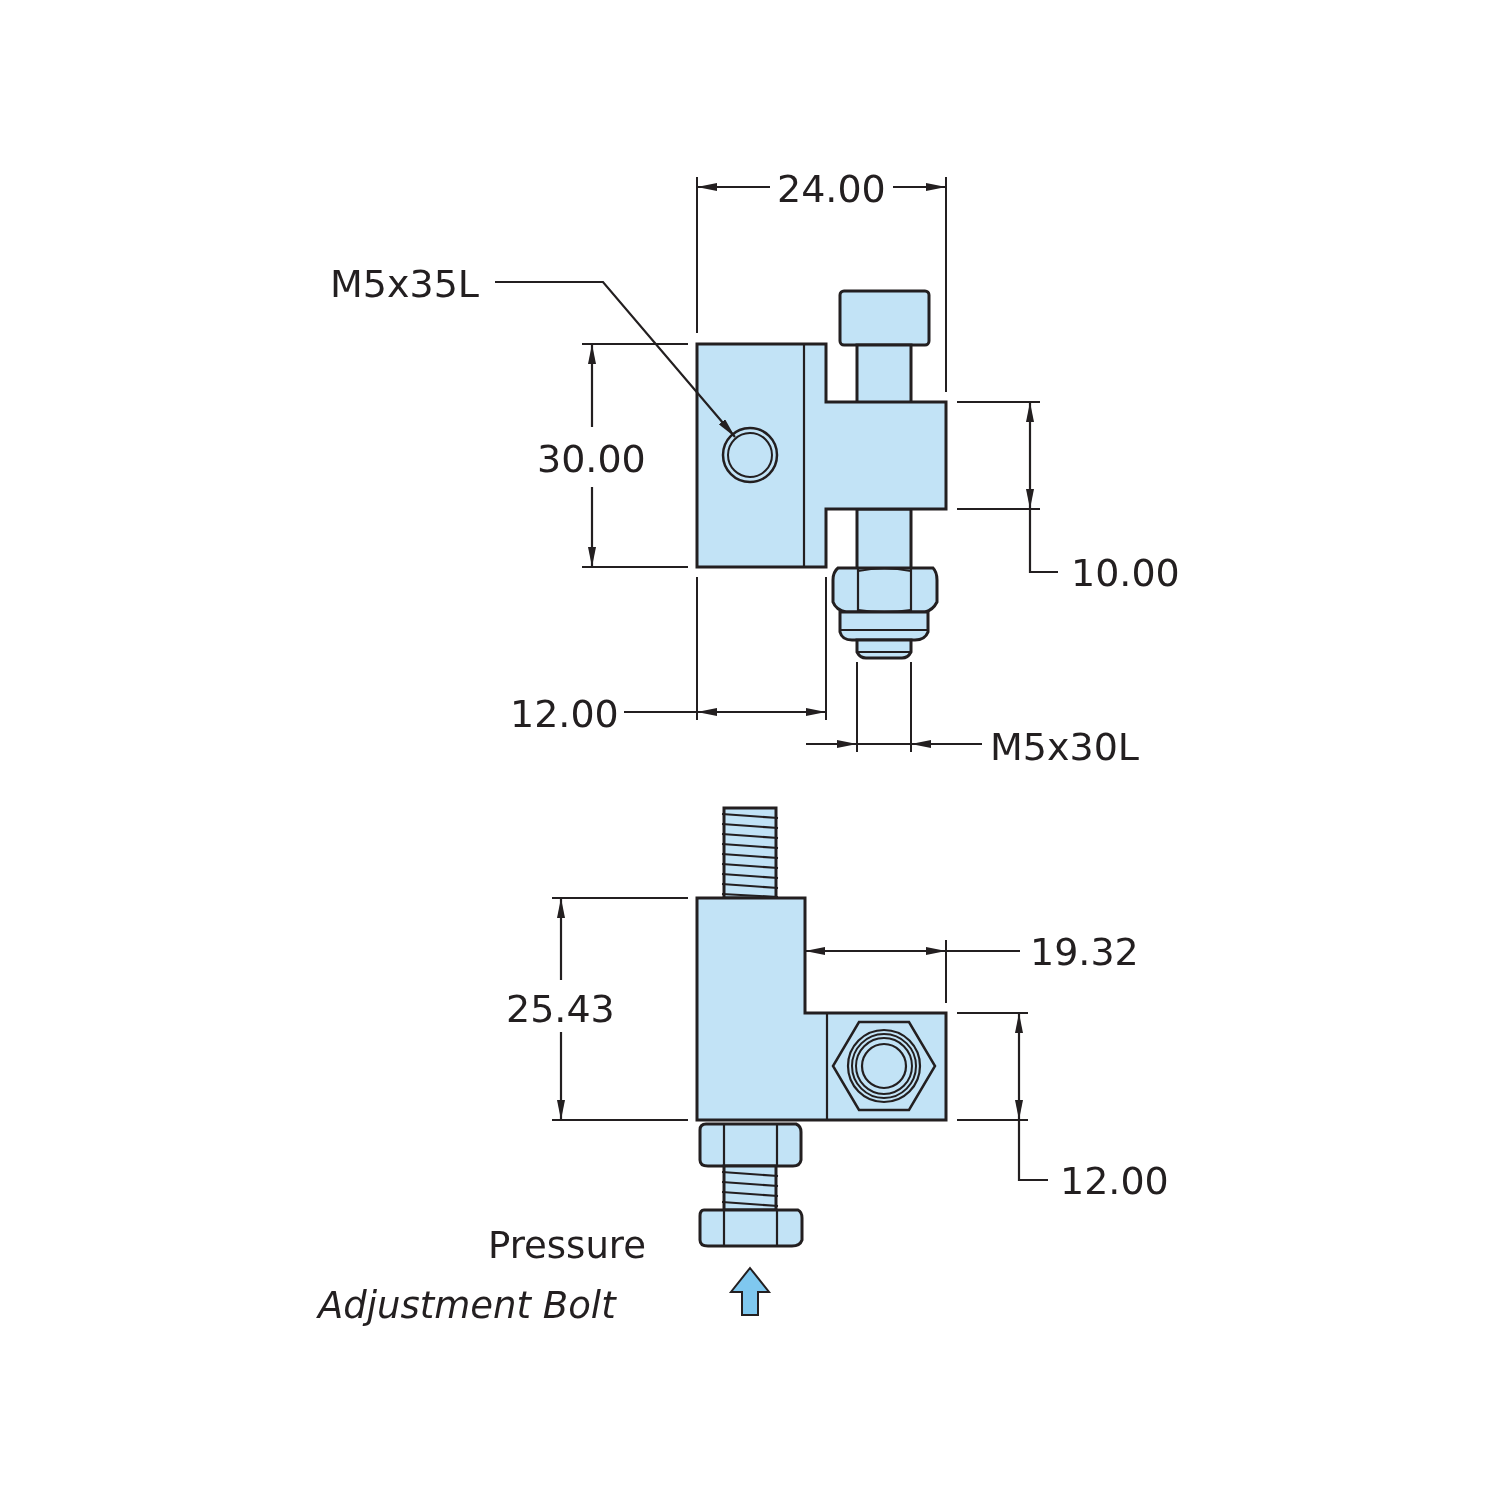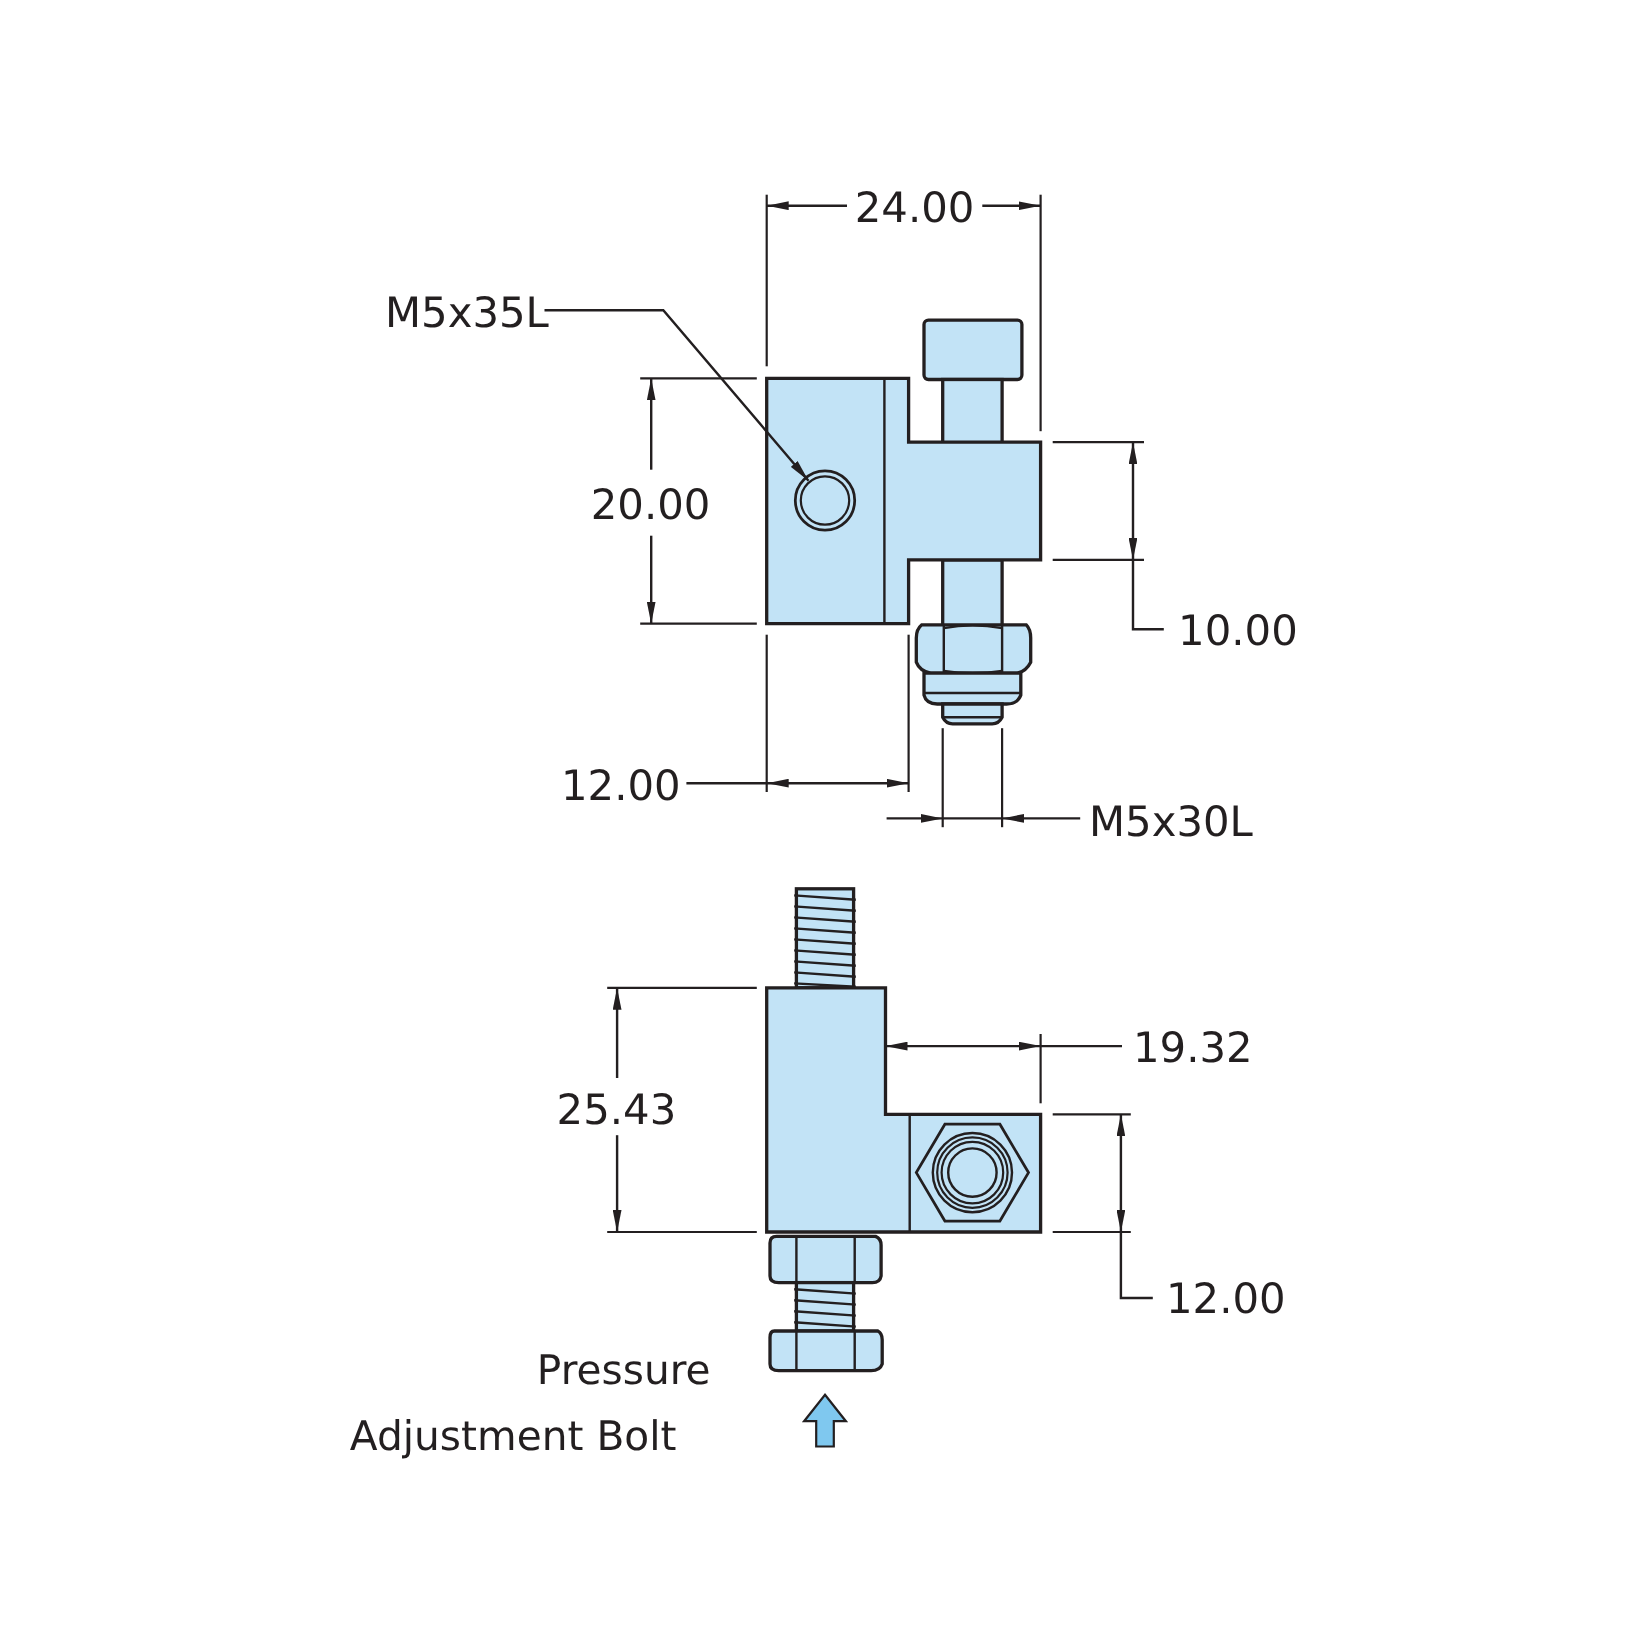--- a/index.html
+++ b/index.html
@@ -132,24 +132,24 @@
 
     <line class="ln" x1="805" y1="951" x2="946" y2="951" marker-start="url(#arr)" marker-end="url(#arr)"></line>
     <line class="ln" x1="946" y1="951" x2="1020" y2="951"></line>
 
     <line class="ln" x1="1019" y1="1013" x2="1019" y2="1120" marker-start="url(#arr)" marker-end="url(#arr)"></line>
     <polyline class="ln" points="1019,1120 1019,1180 1048,1180"></polyline>
   </g>
 </svg>
 
 <div class="lbl" style="left:777px;top:170px;">24.00</div>
-<div class="lbl" style="left:330px;top:265px;margin-left:20px;">M5x35L</div>
-<div class="lbl" style="left:537px;top:440px;">20.00</div>
+<div class="lbl" style="left:330px;top:265px;">M5x35L</div>
+<div class="lbl" style="left:537px;top:440px;">30.00</div>
 <div class="lbl" style="left:1071px;top:554px;">10.00</div>
 <div class="lbl" style="left:510px;top:695px;">12.00</div>
 <div class="lbl" style="left:990px;top:728px;">M5x30L</div>
 
 <div class="lbl" style="left:506px;top:990px;">25.43</div>
 <div class="lbl" style="left:1030px;top:933px;">19.32</div>
 <div class="lbl" style="left:1060px;top:1162px;">12.00</div>
 <div class="lbl small" style="left:488px;top:1227px;">Pressure</div>
-<div class="lbl small" style="left:318px;top:1287px;">Adjustment Bolt</div>
+<div class="lbl small" style="left:318px;top:1287px;font-style:italic;">Adjustment Bolt</div>
 </div>
 
 </body></html>

